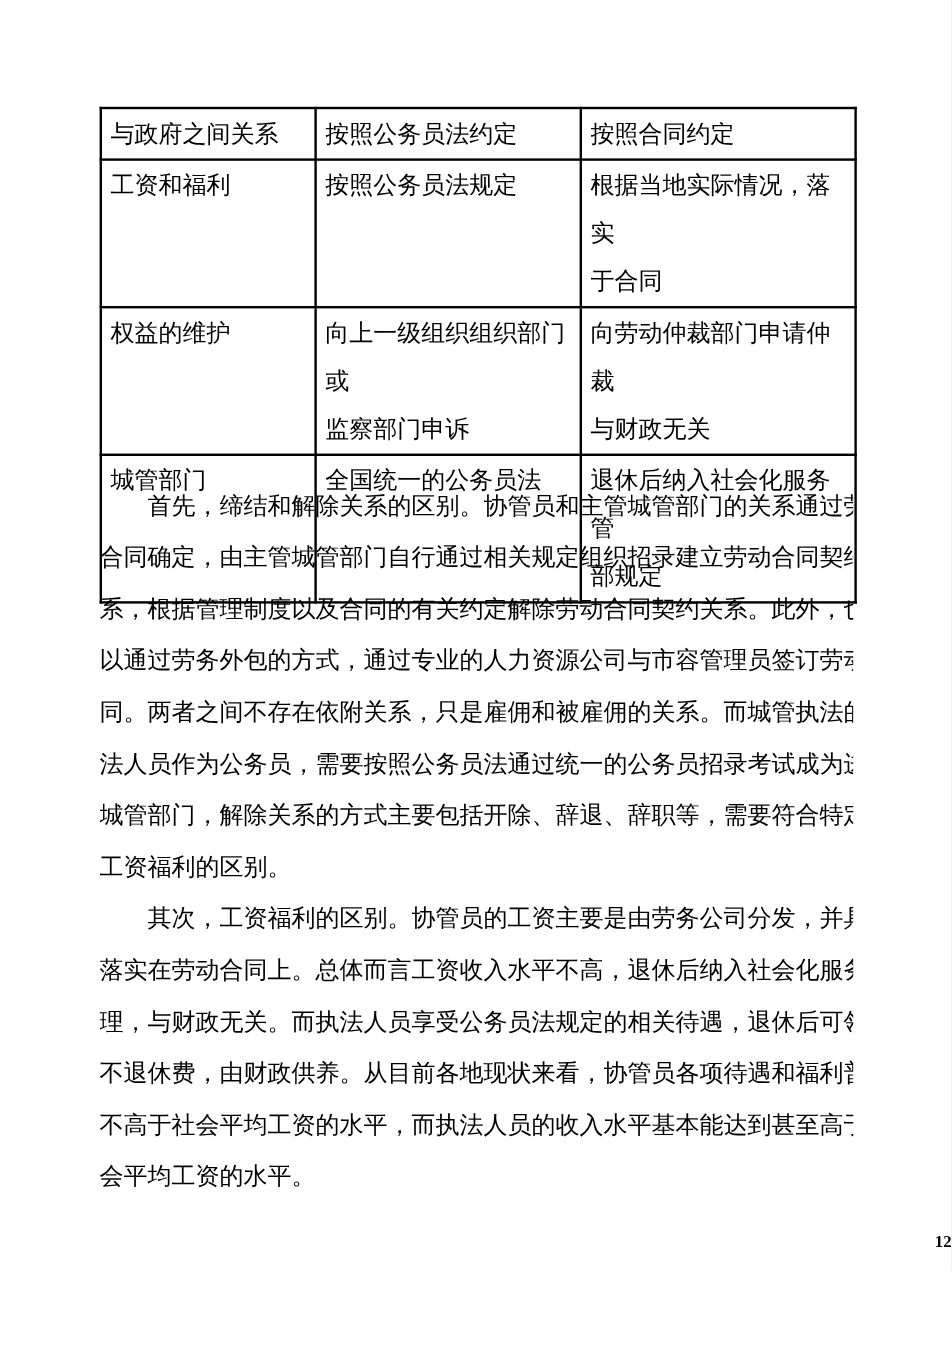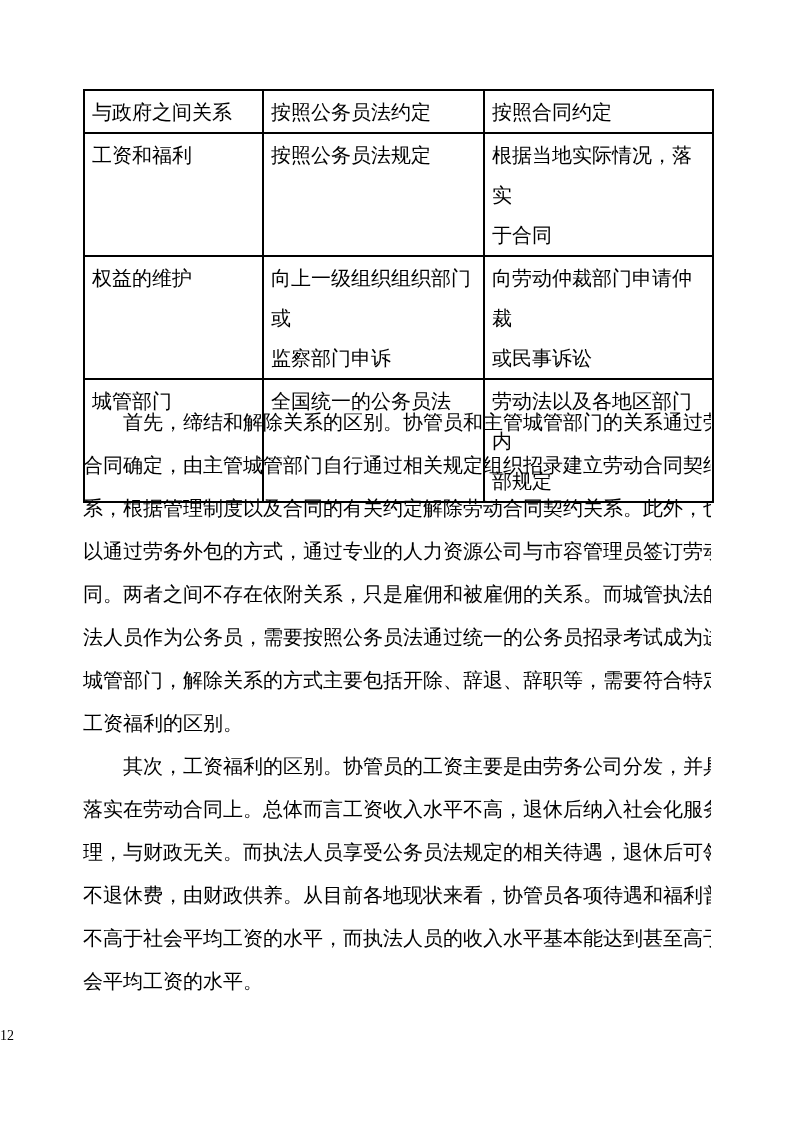--- a/index.html
+++ b/index.html
@@ -35,21 +35,21 @@
     text-align:justify;
     text-align-last:justify;
     white-space:nowrap;
     overflow:hidden;
   }
   .line.indent{text-indent:2em;}
   .line.end{text-align-last:left;}
   
   .pagenum{
     position:absolute;left:0;top:1028px;width:100%;
-    text-align:left;font-size:14px;line-height:16px;
+    text-align:right;font-size:14px;line-height:16px;font-weight:bold;
   }
 </style>
 </head>
 <body>
 
 <div class="page">
 
   <div class="table-wrap">
     <table class="cmp">
       <colgroup>
@@ -67,26 +67,26 @@
           <td>工资和福利</td>
           <td>按照公务员法规定</td>
           <td>根据当地实际情况，落实
 于合同</td>
         </tr>
         <tr class="r3">
           <td>权益的维护</td>
           <td>向上一级组织组织部门或
 监察部门申诉</td>
           <td>向劳动仲裁部门申请仲裁
-或民事诉讼</td>
+与财政无关</td>
         </tr>
         <tr class="r4">
           <td>城管部门</td>
           <td>全国统一的公务员法</td>
-          <td>劳动法以及各地区部门内
+          <td>退休后纳入社会化服务管
 部规定</td>
         </tr>
       </tbody>
     </table>
   </div>
 
   <div class="bodytext">
     <div class="para">
       <div class="line indent">首先，缔结和解除关系的区别。协管员和主管城管部门的关系通过劳动</div>
       <div class="line">合同确定，由主管城管部门自行通过相关规定组织招录建立劳动合同契约关</div>

